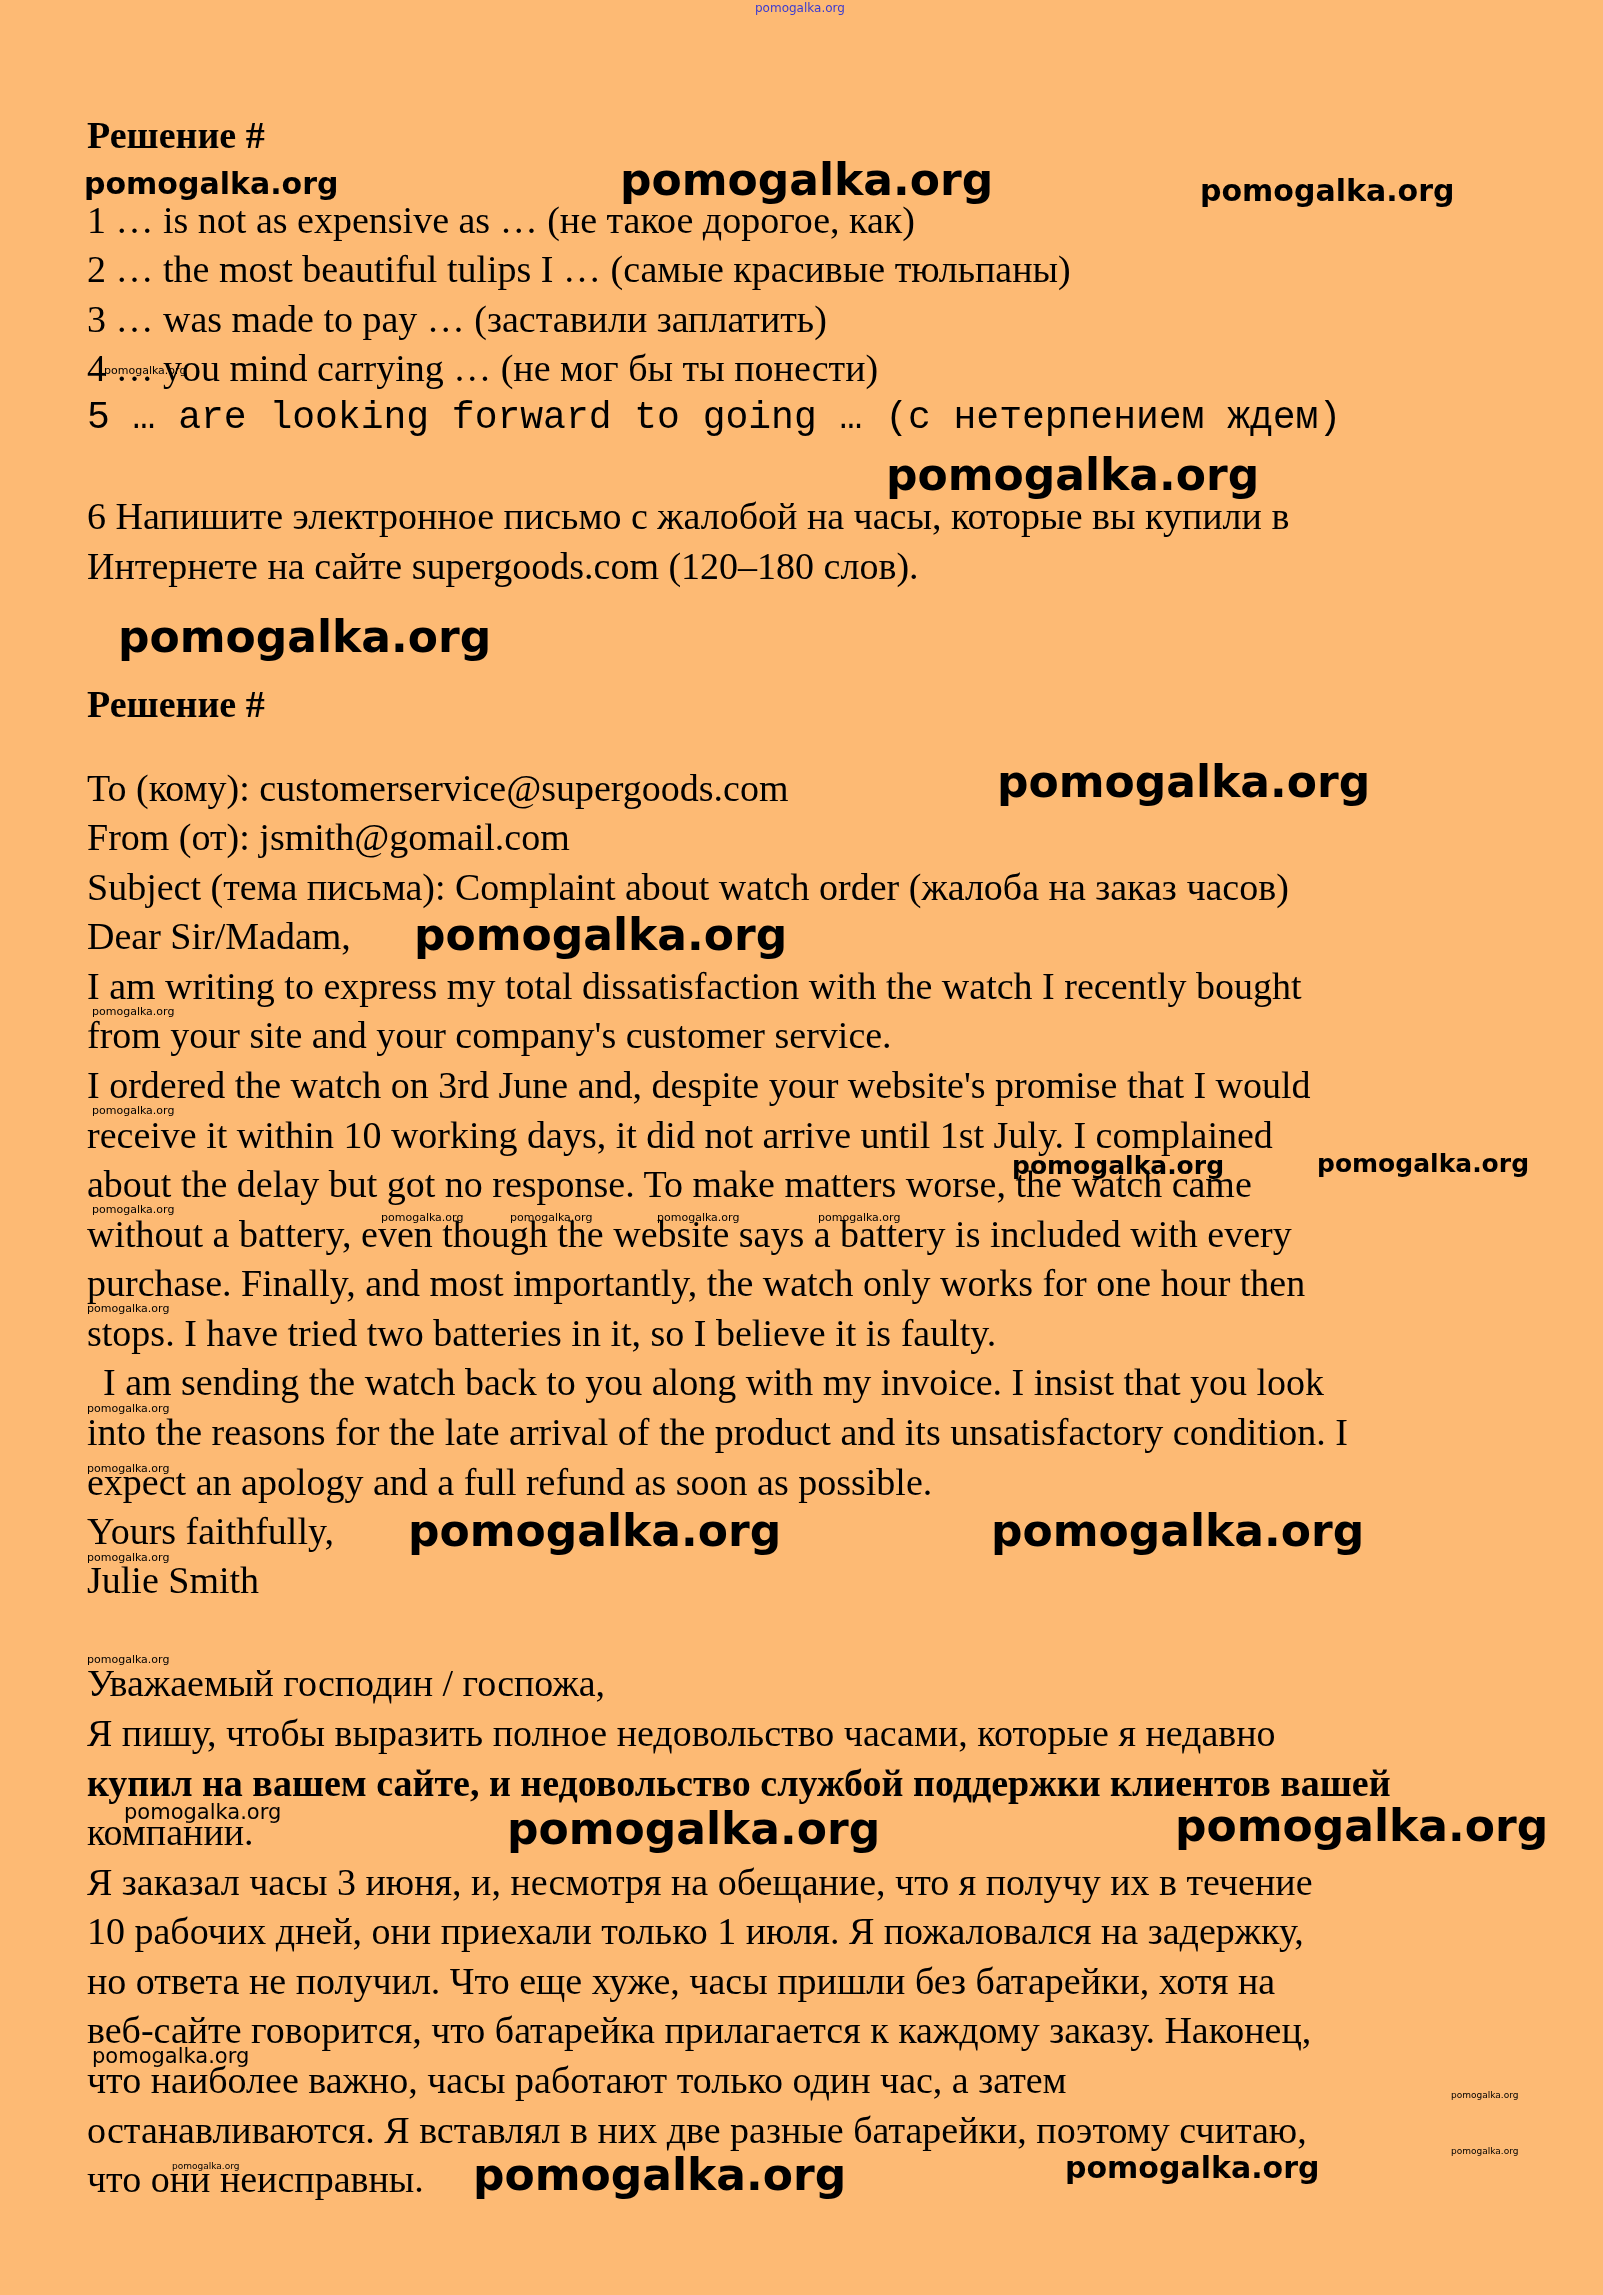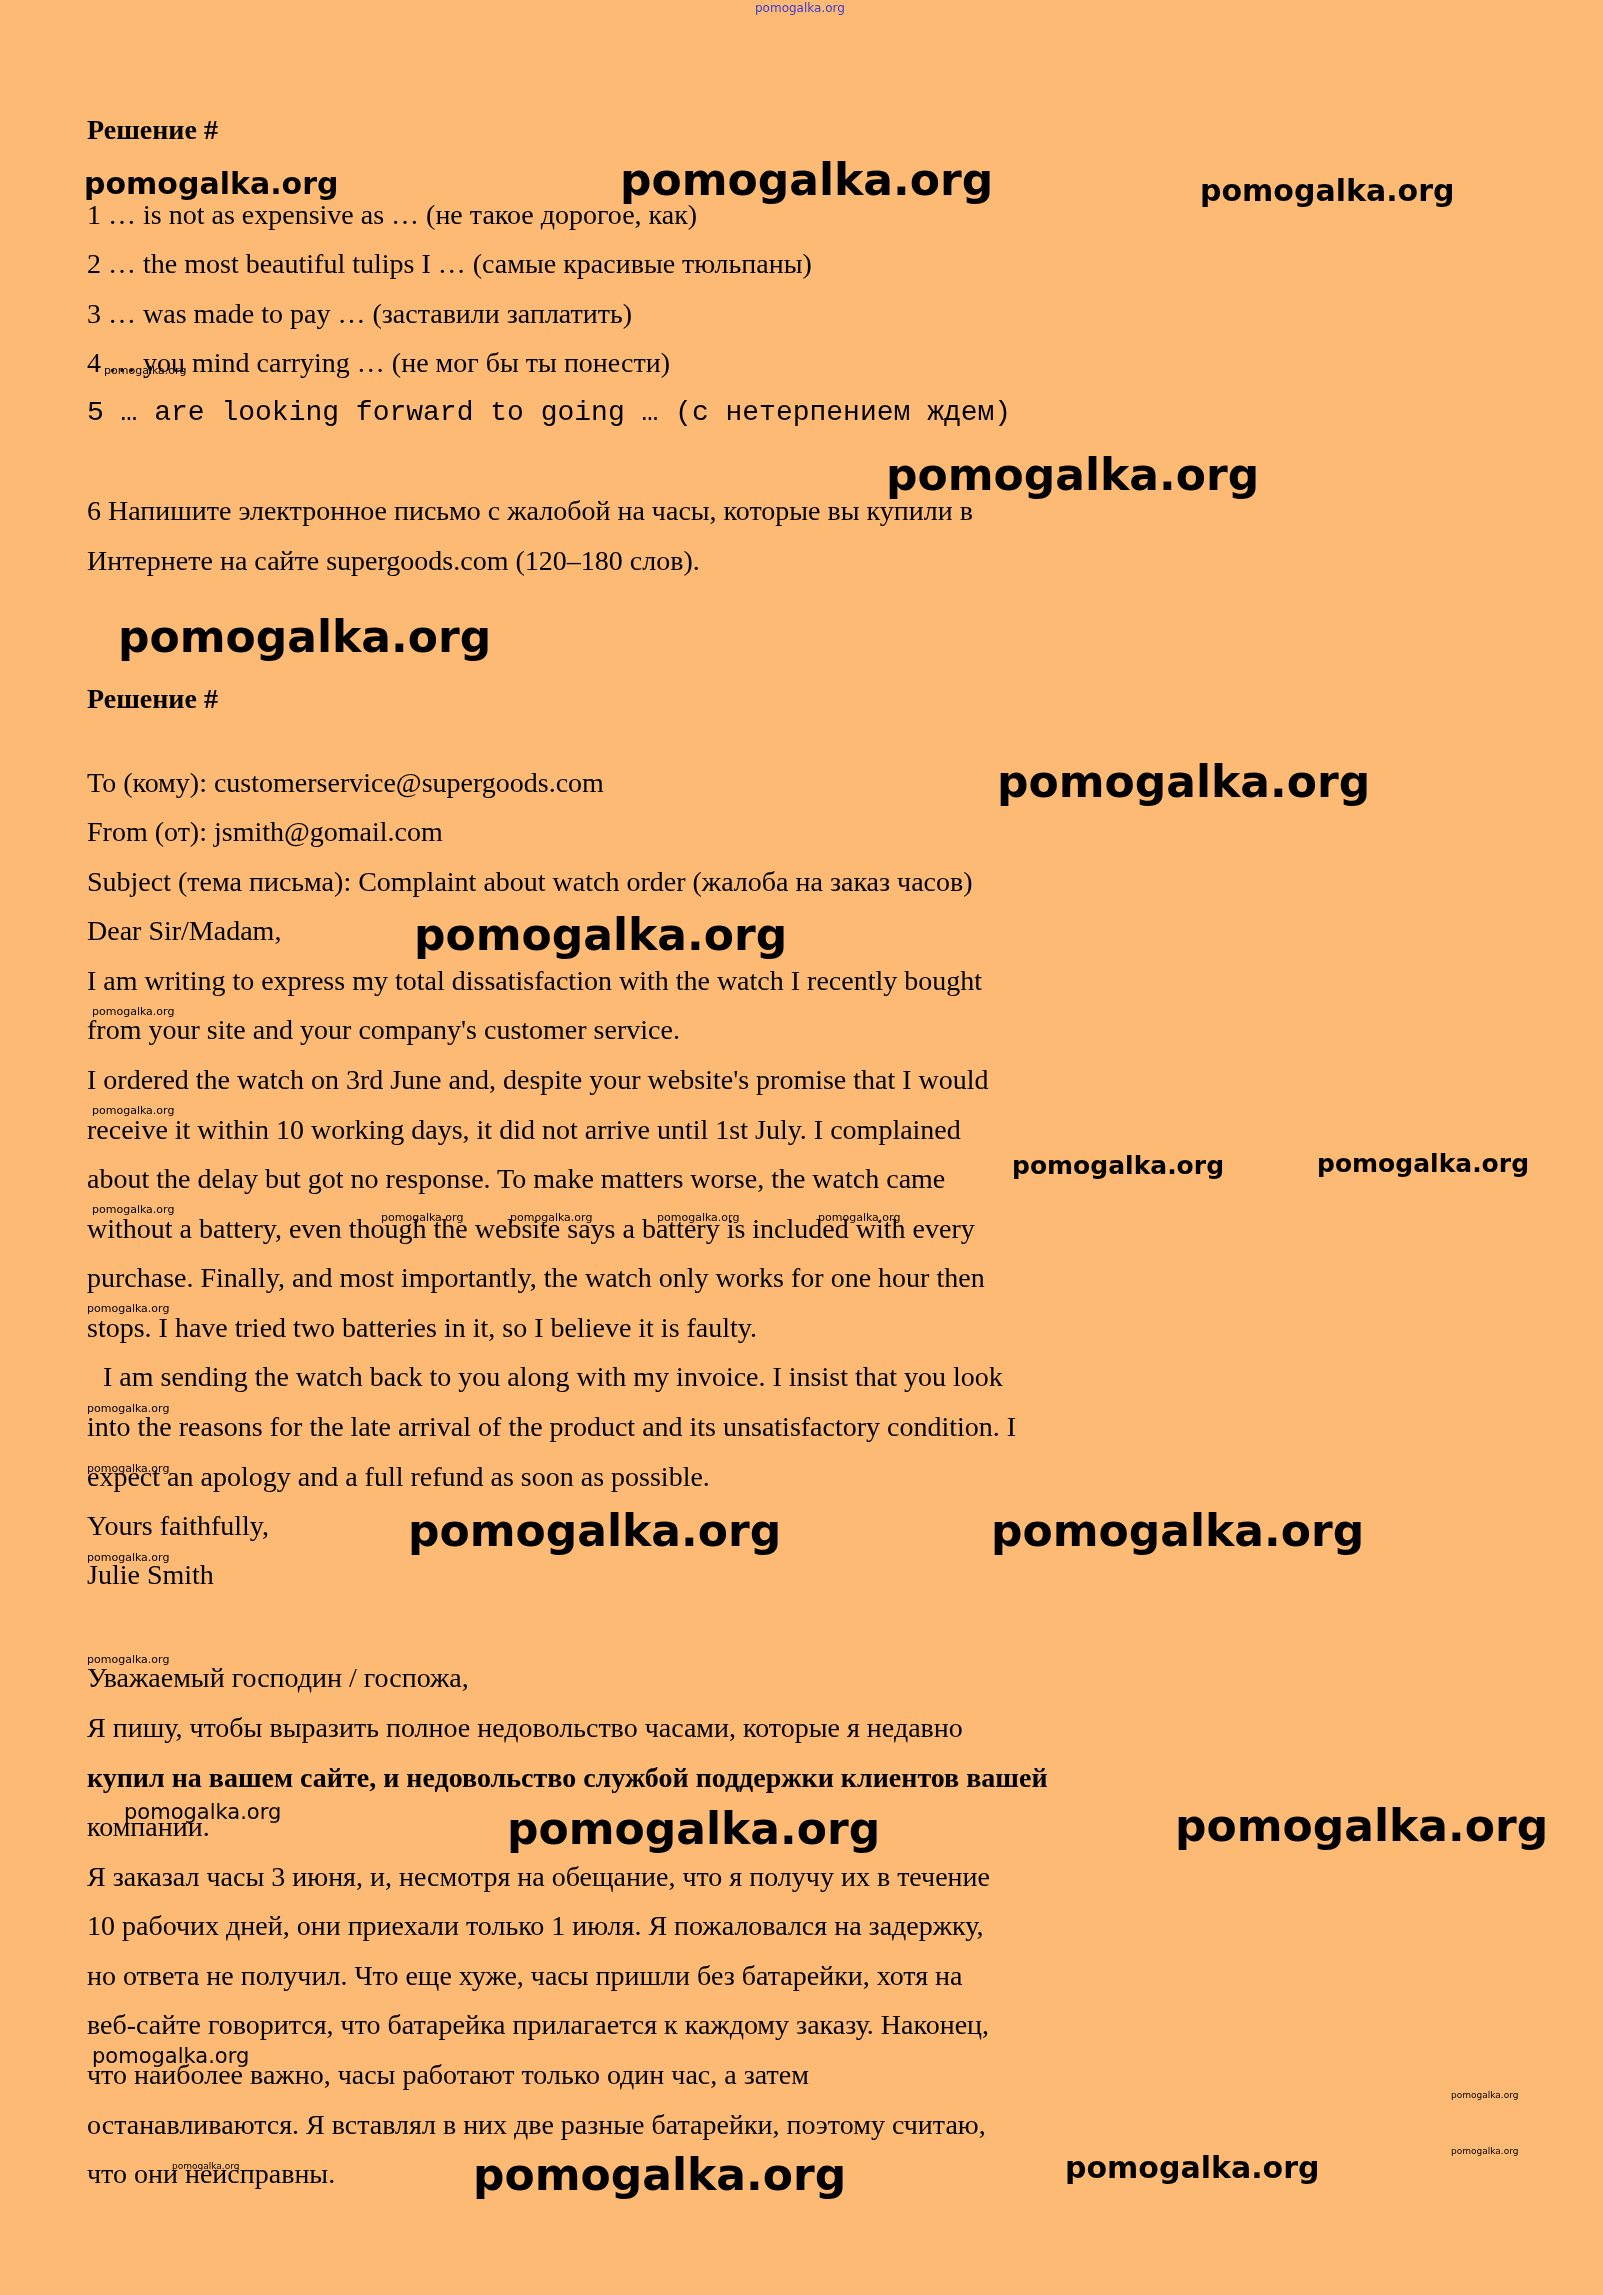--- a/index.html
+++ b/index.html
@@ -1,21 +1,21 @@
 <!DOCTYPE html>
 <html style="font-size:12px"><head>
 <meta charset="utf-8">
 <style>
   html, body { margin: 0; padding: 0; background: #ffffff; }
   body { width: 1604px; height: 2295px; position: relative; overflow: hidden; }
   .page { position: absolute; left: 0; top: 0; width: 1604px; height: 2295px; background: #fdba74; }
   .line {
     position: absolute; left: 87px;
     font-family: "Liberation Serif", "DejaVu Serif", serif;
-    font-size: 28px; line-height: 1; color: #000; white-space: nowrap;
+    font-size: 38px; line-height: 1; color: #000; white-space: nowrap;
     transform-origin: left top;
   }
   .heading { font-weight: bold; }
   .wm {
     position: absolute; font-family: "DejaVu Sans", "Liberation Sans", sans-serif;
     color: #000; white-space: nowrap; line-height: 1;
   }
   .wm-xl { font-size: 44px; font-weight: bold; letter-spacing: 0px; }
   .wm-m { font-size: 30px; font-weight: bold; }
   .wm-s { font-size: 25px; font-weight: bold; }

